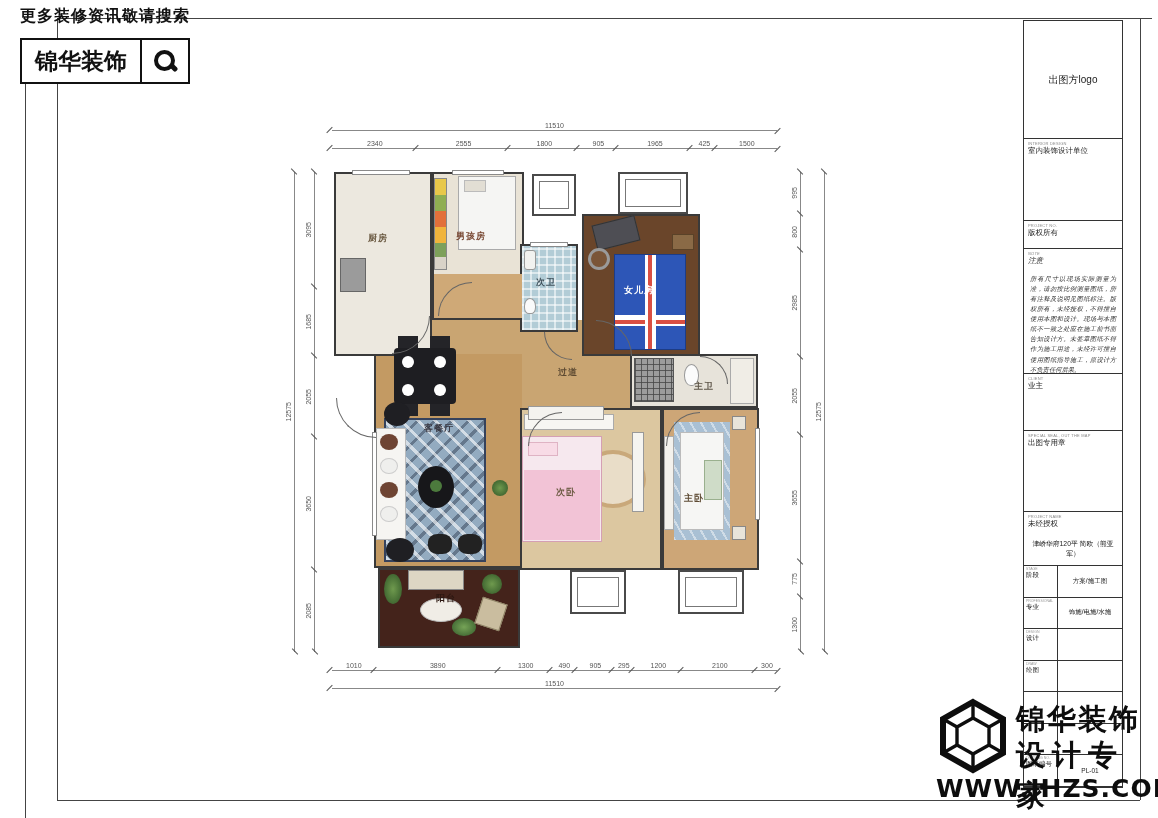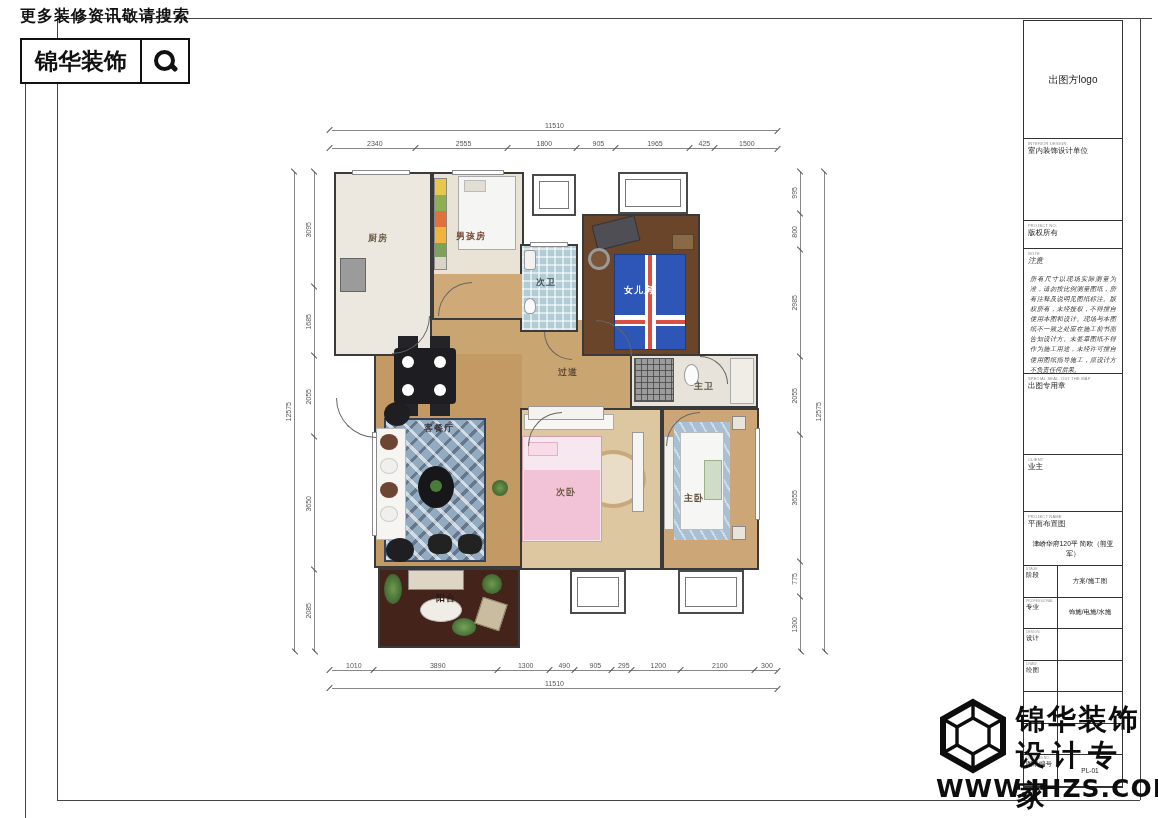--- a/index.html
+++ b/index.html
@@ -329,31 +329,31 @@
   </div>
   <div class="tb-sec" style="height:28px;flex:none;">
     <span class="tb-en">PROJECT NO.</span>
     <span class="tb-zh">版权所有</span>
   </div>
   <div class="tb-sec" style="height:125px;flex:none;font-style:italic;">
     <span class="tb-en">NOTE</span>
     <span class="tb-zh">注意</span>
     <div class="tb-note">所有尺寸以现场实际测量为准，请勿按比例测量图纸，所有注释及说明见图纸标注。版权所有，未经授权，不得擅自使用本图和设计。现场与本图纸不一致之处应在施工前书面告知设计方。未签章图纸不得作为施工用途，未经许可擅自使用图纸指导施工，原设计方不负责任何后果。</div>
   </div>
+  <div class="tb-sec" style="height:57px;flex:none;">
+    <span class="tb-en">CLIENT</span>
+    <span class="tb-zh">业主</span>
+  </div>
   <div class="tb-sec" style="height:81px;flex:none;">
     <span class="tb-en">SPECIAL SEAL, OUT THE MAP</span>
     <span class="tb-zh">出图专用章</span>
   </div>
-  <div class="tb-sec" style="height:57px;flex:none;">
-    <span class="tb-en">CLIENT</span>
-    <span class="tb-zh">业主</span>
-  </div>
   <div class="tb-sec" style="height:54px;flex:none;">
     <span class="tb-en">PROJECT NAME</span>
-    <span class="tb-zh">平面布置图</span>
+    <span class="tb-zh">未经授权</span>
     <div style="text-align:center;font-size:6.8px;margin-top:10px;">津峤华府120平 简欧（熊亚军）</div>
   </div>
   <div style="display:flex;flex-direction:column;flex:1;">
 
       <div class="tb-row" style="flex:1;">
         <div class="tb-row-label">
           <span class="en">STAGE</span>
           <span class="zh">阶段</span>
         </div>
         <div class="tb-row-value">方案/施工图</div>

